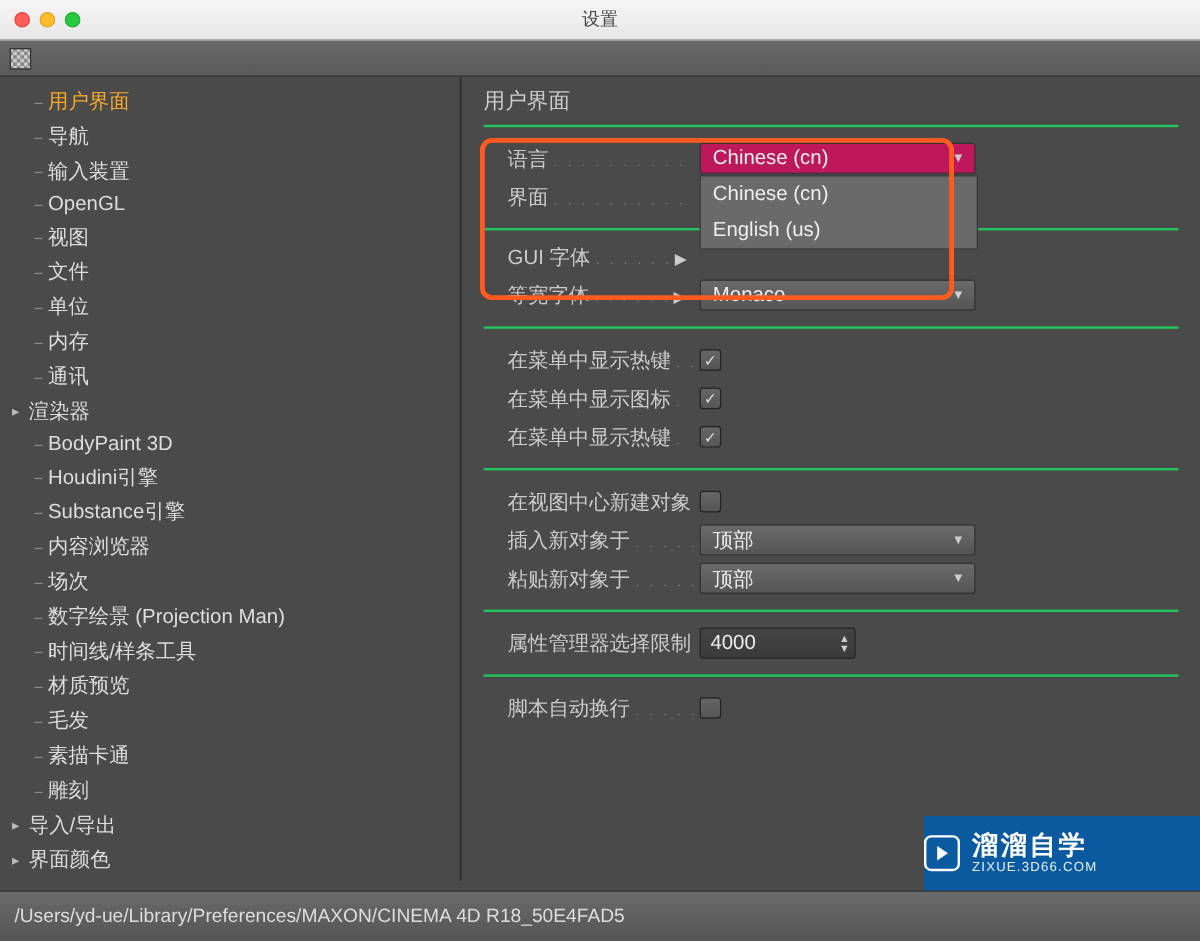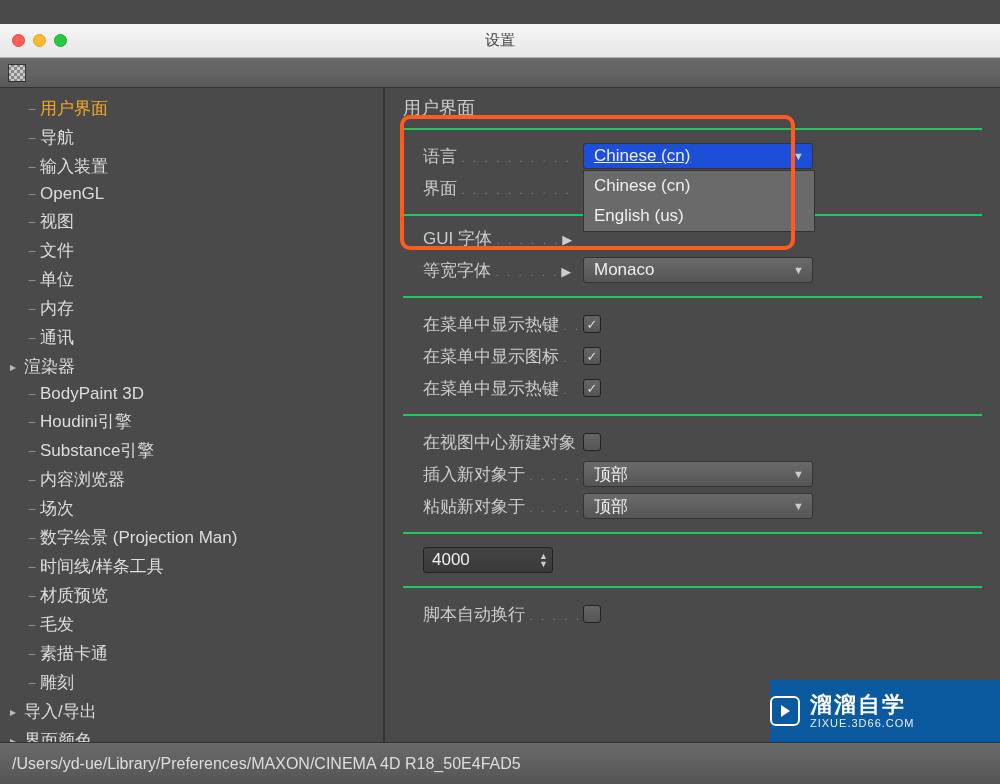--- a/index.html
+++ b/index.html
@@ -13,21 +13,20 @@
   font-size: 17px;
   color: #ccc;
 }
 .titlebar {
   height: 34px;
   background: linear-gradient(#f6f6f6, #e6e6e6);
   border-bottom: 1px solid #b0b0b0;
   display: flex;
   align-items: center;
   position: relative;
-  margin-top: 24px;
 }
 .traffic { display: flex; gap: 8px; margin-left: 12px; }
 .traffic span { width: 13px; height: 13px; border-radius: 50%; display: block; }
 .tr-close { background: #ff5f57; border: 1px solid #e1463e; }
 .tr-min { background: #ffbd2e; border: 1px solid #e0a027; }
 .tr-max { background: #28c940; border: 1px solid #1dad2a; }
 .title { position: absolute; left: 0; right: 0; text-align: center; color: #444; font-size: 15px; }
 
 .toolbar {
   height: 30px;
@@ -82,21 +81,21 @@
   background: linear-gradient(#6a6a6a,#555);
   border: 1px solid #333;
   border-radius: 3px;
   height: 26px;
   width: 230px;
   display: flex; align-items: center;
   padding: 0 10px;
   color: #eee;
   position: relative;
 }
-.dropdown.open { background: #1d4ed8; text-decoration: underline; }
+.dropdown.open { background: #be185d; }
 .dropdown .dd-arrow {
   position: absolute; right: 8px; font-size: 11px; color: #ccc;
 }
 .dd-list {
   position: absolute;
   top: 26px; left: -1px;
   width: 232px;
   background: #6a6a6a;
   border: 1px solid #333;
   z-index: 5;
@@ -367,20 +366,21 @@
         <div class="lblcell"><span>粘贴新对象于</span> <span class="dots">. . . . .</span></div>
         <div class="dropdown">
           <span>顶部</span>
           <span class="dd-arrow">▼</span>
         </div>
       </div>
     </div>
 
     <div class="group">
       <div class="row">
+        <div class="lblcell"><span>属性管理器选择限制</span></div>
         <div class="numfield">
           <span>4000</span>
           <div class="spin">▲<br>▼</div>
         </div>
       </div>
     </div>
 
     <div class="group">
       <div class="row">
         <div class="lblcell"><span>脚本自动换行</span> <span class="dots">. . . . .</span></div>

